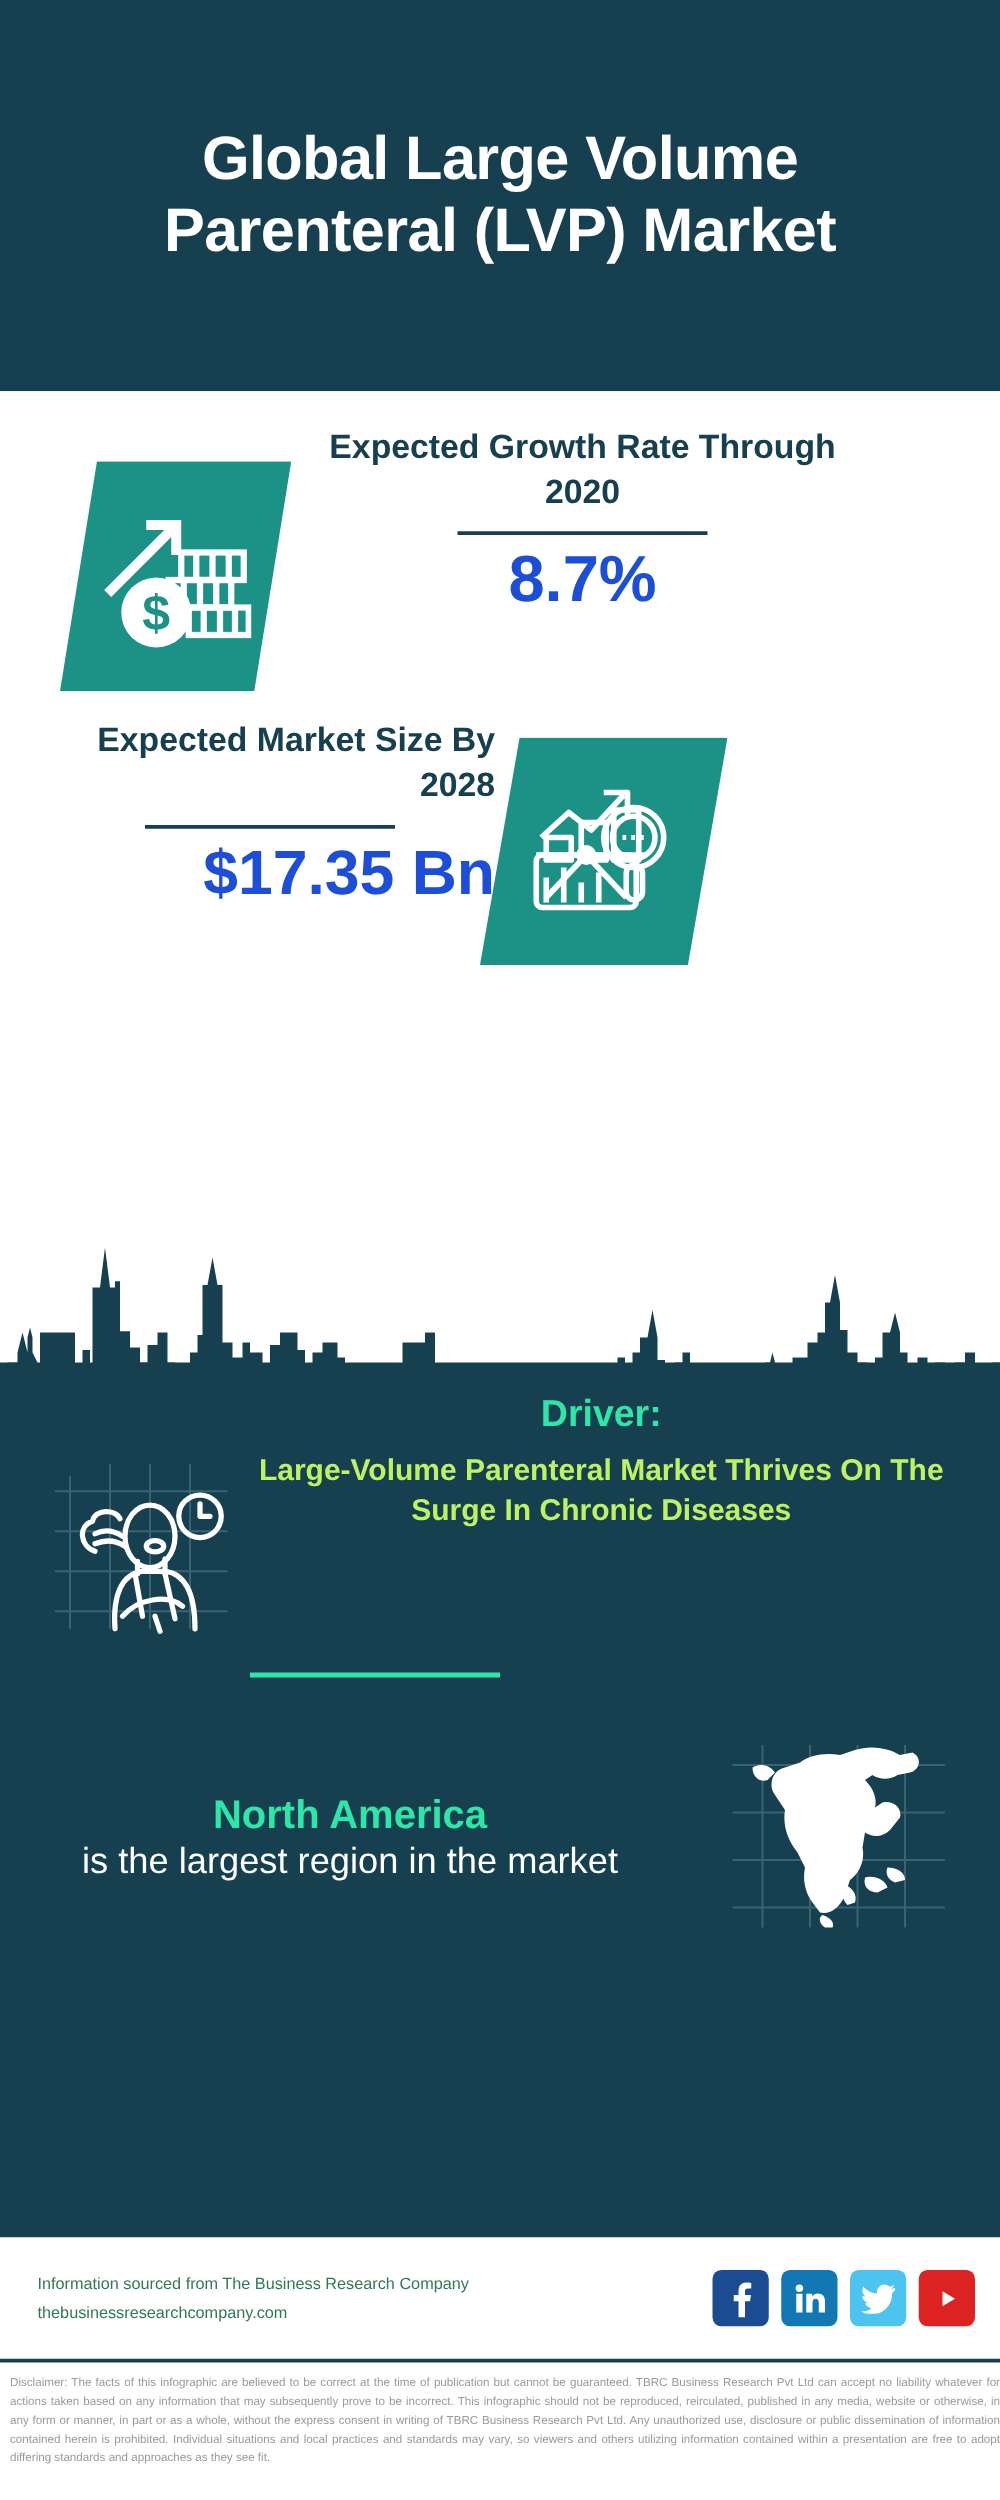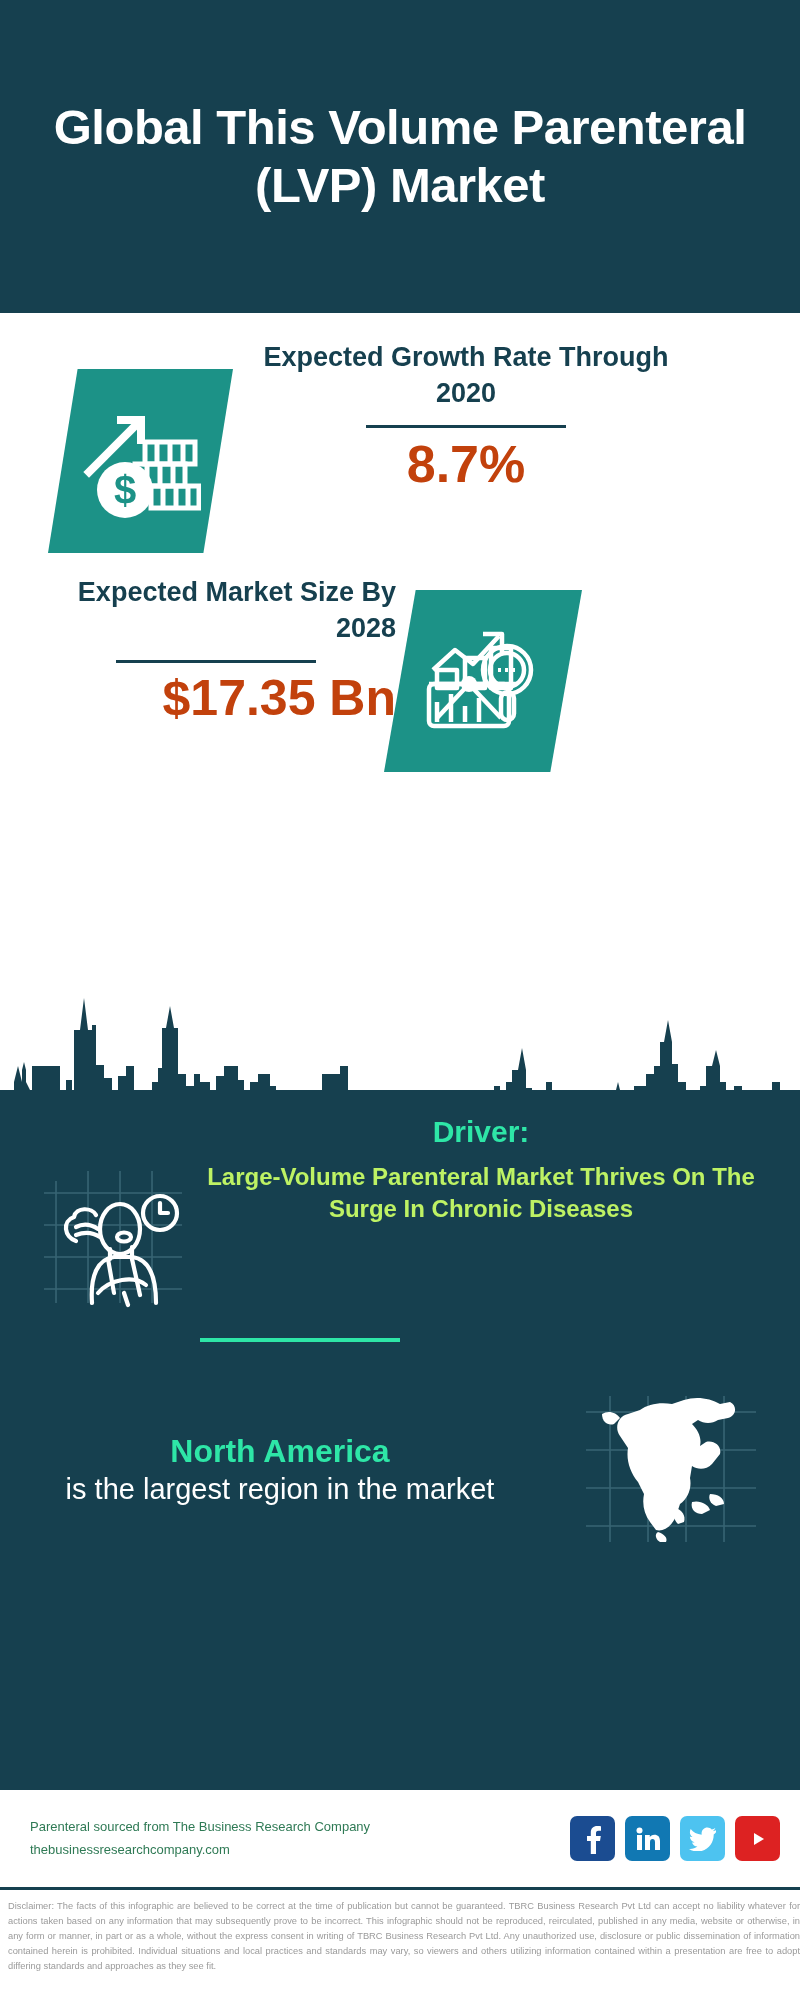--- a/index.html
+++ b/index.html
@@ -71,21 +71,21 @@
     font-size: 27px;
     font-weight: bold;
     line-height: 1.32;
   }
   .stat-divider {
     height: 3px;
     background: #16404F;
     margin: 14px auto 8px auto;
   }
   .stat-value {
-    color: #c2410c;
+    color: #1d4ed8;
     font-size: 52px;
     font-weight: bold;
     line-height: 1.1;
   }
 
   .growth {
     left: 246px;
     top: 27px;
     width: 440px;
     text-align: center;
@@ -231,21 +231,21 @@
     line-height: 1.62;
     text-align: justify;
   }
 </style>
 </head>
 <body>
 
 <div class="page">
 
   <div class="header">
-    <div class="header-title">Global This Volume Parenteral (LVP) Market</div>
+    <div class="header-title">Global Large Volume Parenteral (LVP) Market</div>
   </div>
 
   <div class="stats">
 
     <div class="para left">
       <svg width="120" height="115" viewBox="0 0 120 115">
         <g fill="none" stroke="#ffffff" stroke-width="8" stroke-linecap="square">
           <path d="M8 68 L58 18"></path>
         </g>
         <polyline points="36,16 60,16 60,40" fill="none" stroke="#ffffff" stroke-width="8"></polyline>
@@ -392,21 +392,21 @@
             <path d="M130 104 C138 104 144 108 144 114 L136 116 C130 114 128 108 130 104 Z"></path>
             <path d="M78 142 C84 144 88 148 86 152 L80 152 C76 150 74 144 78 142 Z"></path>
           </g>
         </svg>
       </div>
     </div>
   </div>
 
   <div class="footer">
     <div class="footer-text">
-      <div class="footer-line">Parenteral sourced from The Business Research Company</div>
+      <div class="footer-line">Information sourced from The Business Research Company</div>
       <div class="footer-line">thebusinessresearchcompany.com</div>
     </div>
     <div class="social">
       <div class="social-badge sb-facebook">
         <svg width="22" height="30" viewBox="0 0 22 30">
             <path fill="#fff" d="M14 30V17h4l.8-5H14V9.2c0-1.4.4-2.4 2.5-2.4H19V2.3C18.6 2.2 17 2 15.2 2 11.4 2 8.8 4.3 8.8 8.6V12H5v5h3.8v13z"></path>
           </svg>
       </div>
       <div class="social-badge sb-linkedin">
         <svg width="26" height="26" viewBox="0 0 26 26">

